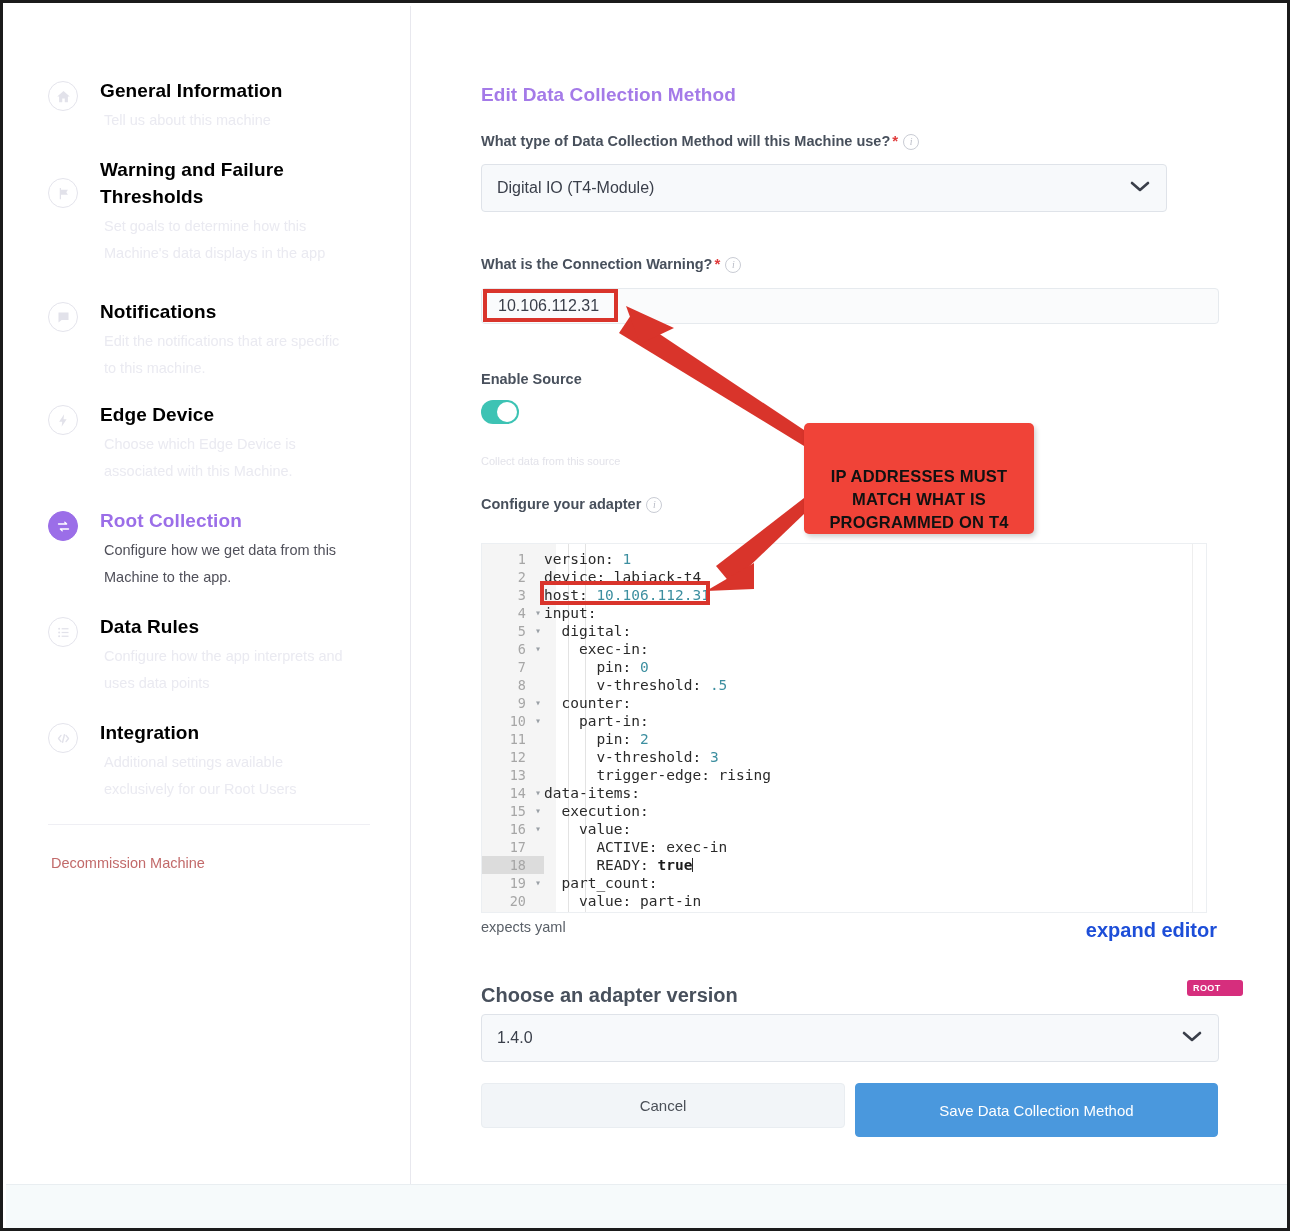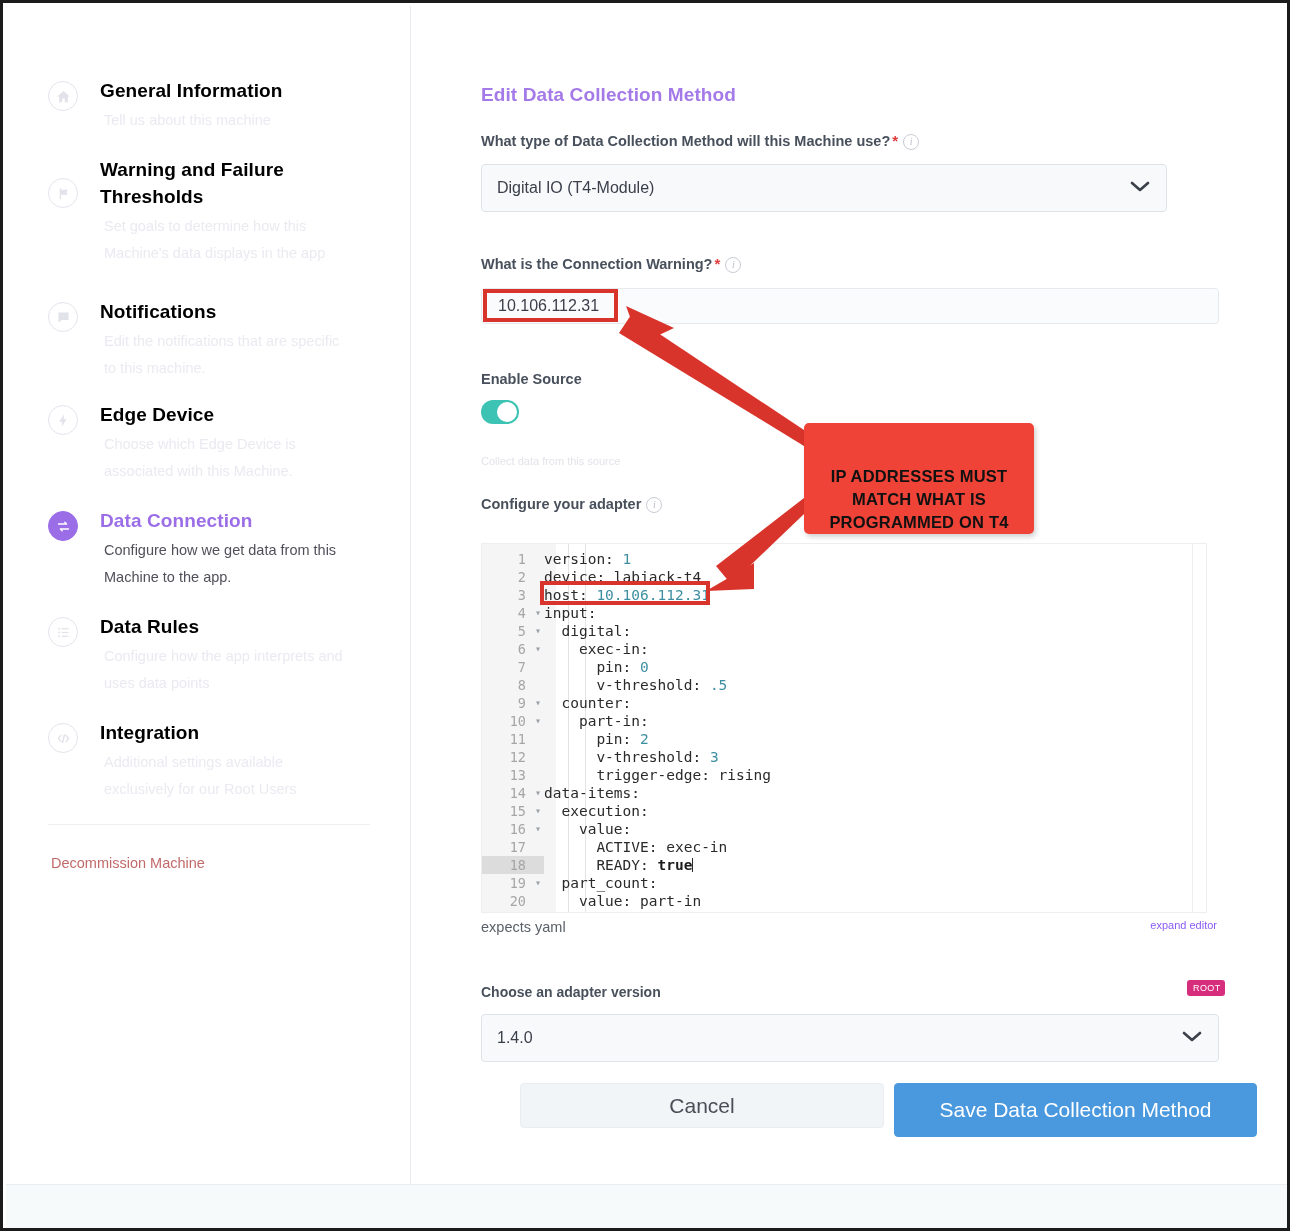--- a/index.html
+++ b/index.html
@@ -340,47 +340,47 @@
     position: absolute;
     left: 475px;
     top: 913px;
     font-size: 14.5px;
     color: #5a6068;
   }
   .editor-foot-right {
     position: absolute;
     right: 73px;
     top: 913px;
-    font-size: 11px;
-    color: #8b5cf6;
+    font-size: 20px;
+    color: #1d4ed8;
+    font-weight: bold;
   }
 
   .root-badge {
     position: absolute;
     left: 1181px;
     top: 974px;
     background: #d62e7d;
     color: #ffffff;
     font-size: 9px;
-    font-weight: normal;
+    font-weight: bold;
     letter-spacing: 0.4px;
-    padding: 3px 4px 3px 6px;
+    padding: 3px 22px 3px 6px;
     border-radius: 3px;
     line-height: 10px;
   }
 
   .btn {
     position: absolute;
     border-radius: 4px;
     box-sizing: border-box;
     display: flex;
     align-items: center;
     justify-content: center;
-    font-size: 21px;
-    margin-left: 39px;
+    font-size: 15px;
   }
   .btn-cancel {
     left: 475px;
     top: 1077px;
     width: 364px;
     height: 45px;
     background: #f2f5f8;
     border: 1px solid #e9edf1;
     color: #4a4f57;
   }
@@ -490,21 +490,21 @@
         </div>
 
         <div class="nav-item active" style="top:505px;">
           <span class="nav-icon">
             <svg width="15" height="15" viewBox="0 0 24 24" fill="none" stroke="currentColor" stroke-width="2.2" stroke-linecap="round" stroke-linejoin="round">
                 <path d="M4 8h13l-3-3"></path>
                 <path d="M20 16H7l3 3"></path>
               </svg>
           </span>
           <div class="nav-text">
-            <div class="nav-title">Data Connection</div>
+            <div class="nav-title">Root Collection</div>
             <div class="nav-desc">Configure how we get data from this Machine to the app.</div>
           </div>
         </div>
 
         <div class="nav-item" style="top:611px;">
           <span class="nav-icon">
             <svg width="15" height="15" viewBox="0 0 24 24" fill="currentColor">
                 <circle cx="5" cy="6" r="1.6"></circle>
                 <circle cx="5" cy="12" r="1.6"></circle>
                 <circle cx="5" cy="18" r="1.6"></circle>
@@ -565,21 +565,21 @@
         </div>
 
         <div class="field-label" style="left:70px; top:365px;">Enable Source</div>
 
         <div class="muted-note" style="left:70px; top:449px;">Collect data from this source</div>
 
         <div class="field-label" style="left:70px; top:490px;">
           <span>Configure your adapter</span><span class="info-icon">i</span>
         </div>
 
-        <div class="field-label" style="left:70px; top:978px; font-size:14px;">Choose an adapter version</div>
+        <div class="field-label" style="left:70px; top:978px; font-size:20px;">Choose an adapter version</div>
 
         <div class="select-box" style="left:70px; top:1008px; width:738px; height:48px;">
           <span class="select-value">1.4.0</span>
           <span class="chevron">
             <svg width="20" height="13" viewBox="0 0 20 13" fill="none" stroke="currentColor" stroke-width="2.6" stroke-linecap="round" stroke-linejoin="round">
                 <path d="M2 3l8 7 8-7"></path>
               </svg>
           </span>
         </div>
       </div>

